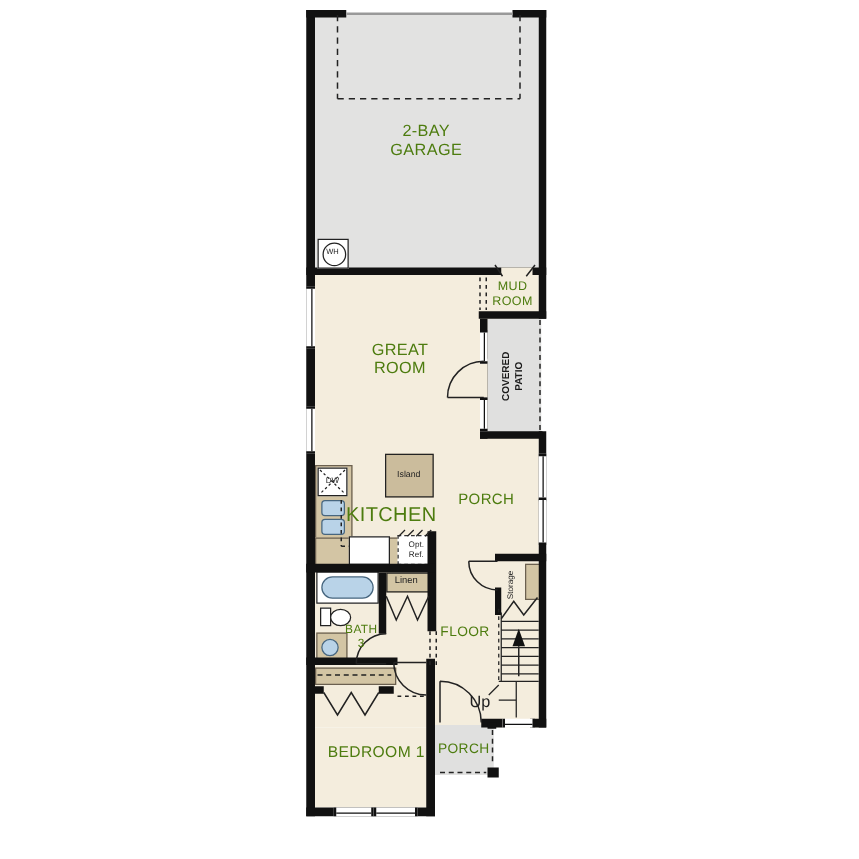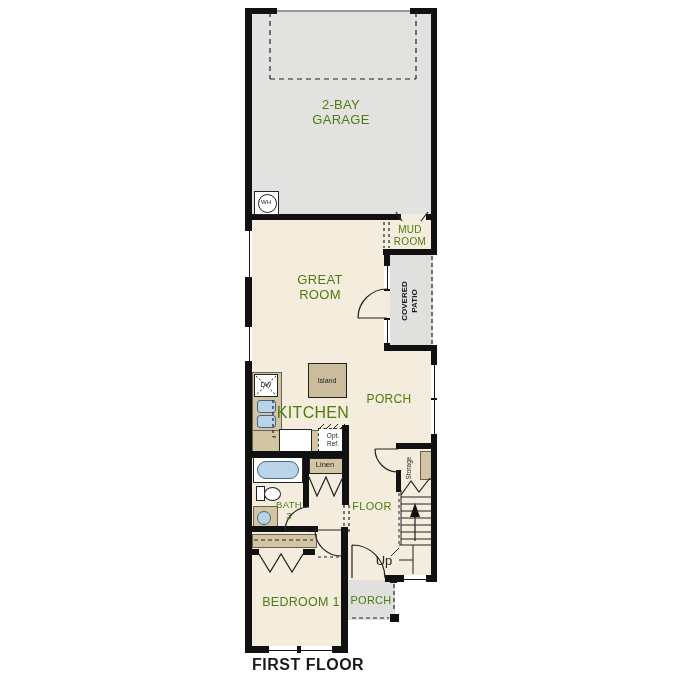--- a/index.html
+++ b/index.html
@@ -182,15 +182,14 @@
 Ref.</div>
   <div class="lbl sm" style="left:325px;top:465px;font-size:7.5px;">Linen</div>
   <div class="lbl" style="left:289px;top:510px;font-size:9.5px;">BATH
 3</div>
   <div class="lbl" style="left:372px;top:506px;font-size:11px;">FLOOR</div>
   <div class="lbl-rot sm" style="left:409px;top:468px;font-size:6.5px;">Storage</div>
   <div class="lbl sm" style="left:384px;top:561px;font-size:13px;">Up</div>
   <div class="lbl" style="left:301px;top:602px;font-size:12.5px;">BEDROOM 1</div>
   <div class="lbl" style="left:371px;top:600px;font-size:11px;">PORCH</div>
   <div class="lbl sm" style="left:266px;top:203px;font-size:6px;">WH</div>
-  <div class="abs" style="left:252px;top:656px;font-size:16px;font-weight:bold;color:#1a1a1a;letter-spacing:.5px;">FIRST FLOOR</div>
 
 </div>
 
 </body></html>

